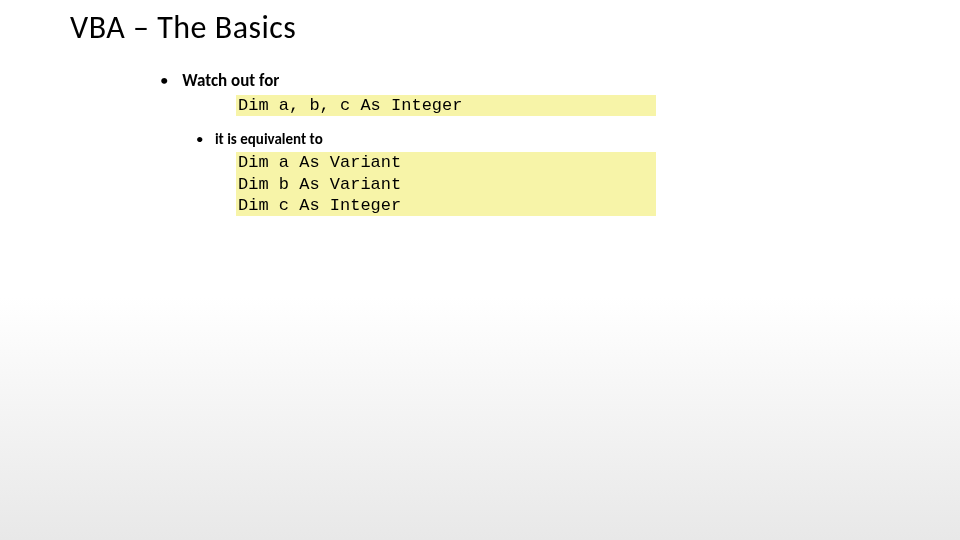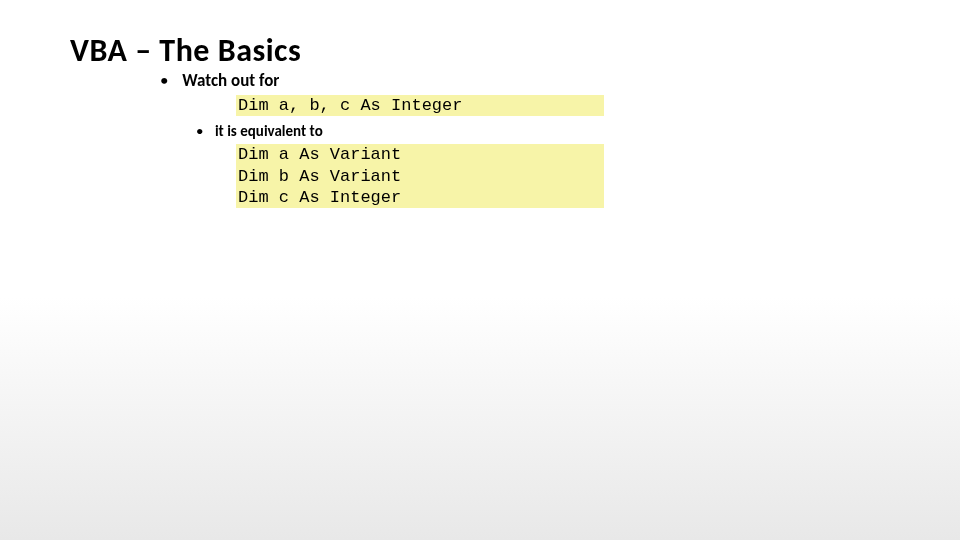--- a/index.html
+++ b/index.html
@@ -15,23 +15,22 @@
     position: relative;
     width: 960px;
     height: 540px;
     box-sizing: border-box;
   }
   .title {
     position: absolute;
     left: 70px;
     top: 8px;
     font-size: 32px;
-    font-weight: 700;
+    font-weight: 400;
     letter-spacing: 0.5px;
-    margin-top: 23px;
   }
   .content {
     position: absolute;
     left: 160px;
     top: 70px;
     width: 720px;
   }
   ul {
     list-style: none;
     margin: 0;
@@ -56,22 +55,22 @@
     margin-top: 2px;
     margin-bottom: 4px;
   }
   .lvl2 > li::before {
     content: "•";
     margin-right: 8px;
     font-weight: 400;
   }
   .codeblock {
     display: block;
-    margin: 4px 0 6px 76px;
-    width: 368px;
+    margin: 4px 0 14px 76px;
+    width: 420px;
     background: #f7f4a8;
     font-family: "Courier New", Courier, monospace;
     font-size: 17px;
     font-weight: 400;
     line-height: 1.25;
     padding: 0 2px;
     white-space: pre;
     box-sizing: border-box;
   }
 </style>

